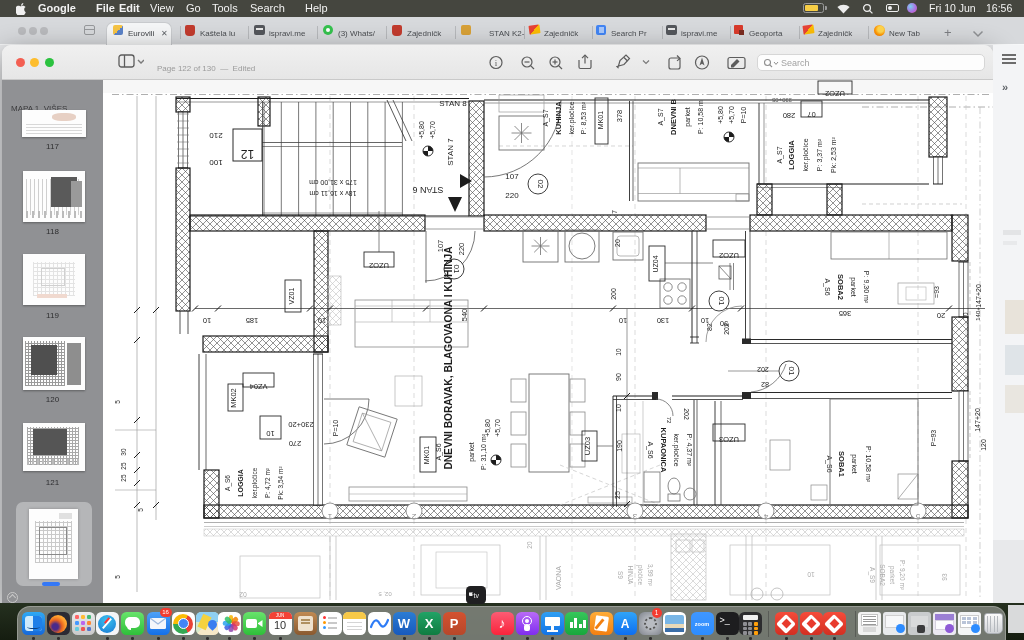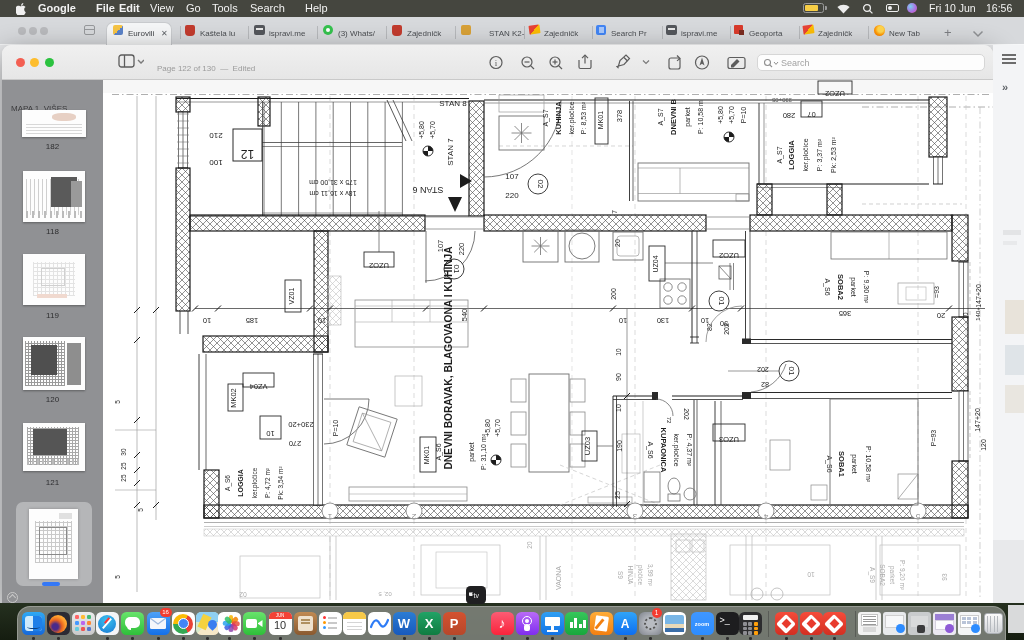--- a/index.html
+++ b/index.html
@@ -207,21 +207,21 @@
           <span style="position:absolute;left:23px;top:3px;">Search</span>
         </div>
     </div>
 
     <div id="sidebar" class="abs">
       <div class="abs" style="left:9px;top:24px;width:86px;font-size:8px;color:#3a3a3c;white-space:nowrap;overflow:hidden;">MAPA 1_VIŠES...</div>
       <div class="thumb" style="left:20px;top:30px;width:64px;height:27px;">
         <div class="abs" style="left:4px;top:14px;width:56px;height:10px;background:repeating-linear-gradient(0deg,#d8d8d8 0 1px,transparent 1px 3px);"></div>
         <div class="abs" style="left:30px;top:3px;width:24px;height:8px;background:#e7d0c4;border-radius:40%;"></div>
       </div>
-      <div class="tlabel" style="top:62px;">182</div>
+      <div class="tlabel" style="top:62px;">117</div>
       <div class="thumb" style="left:21px;top:91px;width:62px;height:51px;">
         <div class="abs" style="left:3px;top:8px;width:56px;height:36px;background:repeating-linear-gradient(90deg,#cfcfcf 0 1px,transparent 1px 4px);"></div>
         <div class="abs" style="left:28px;top:6px;width:26px;height:30px;background:#5a5a5a;"></div>
         <div class="abs" style="left:48px;top:10px;width:11px;height:26px;background:#9a9a9a;"></div>
         <div class="abs" style="left:3px;top:40px;width:56px;height:7px;background:repeating-linear-gradient(90deg,#bbb 0 2px,transparent 2px 6px);"></div>
       </div>
       <div class="tlabel" style="top:147px;">118</div>
       <div class="thumb" style="left:21px;top:174px;width:62px;height:51px;">
         <div class="abs" style="left:10px;top:8px;width:42px;height:34px;background:repeating-linear-gradient(0deg,#e3e3e3 0 1px,transparent 1px 4px),repeating-linear-gradient(90deg,#e3e3e3 0 1px,transparent 1px 4px);"></div>
         <div class="abs" style="left:18px;top:14px;width:24px;height:18px;border:1px solid #d0d0d0;"></div>

